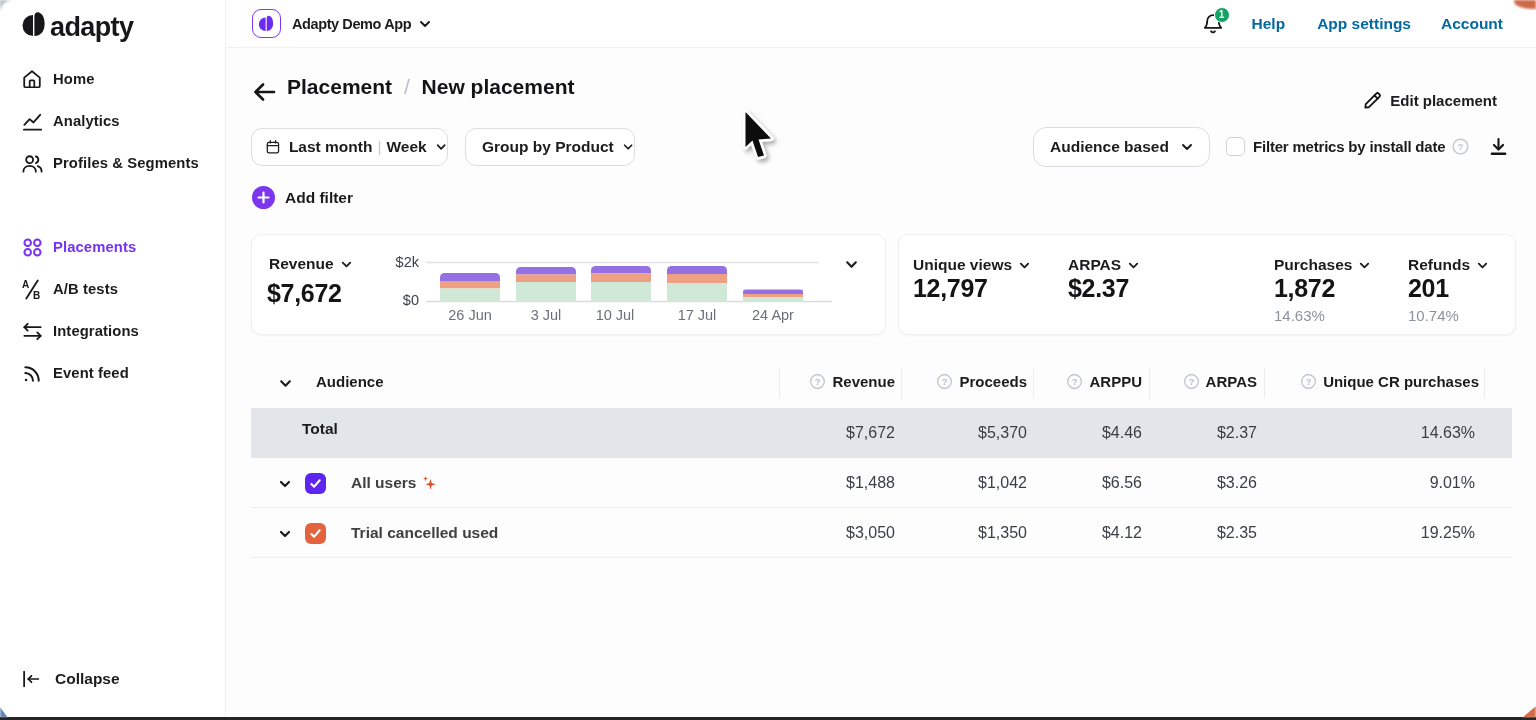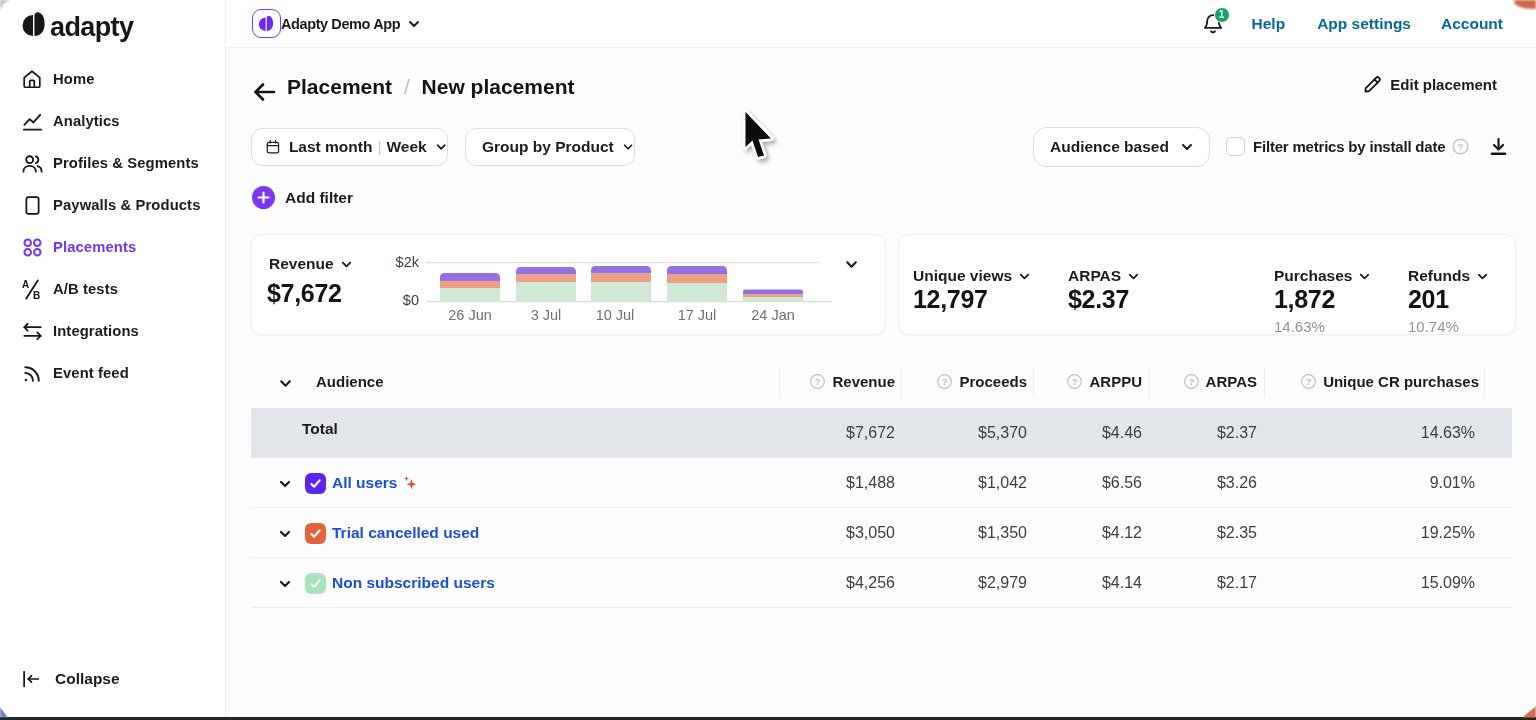--- a/index.html
+++ b/index.html
@@ -15,32 +15,32 @@
 .nav-item .ic { position:absolute; left:20px; width:24px; height:24px; display:flex; align-items:center; justify-content:center; }
 .nav-item .tx { position:absolute; left:53px; font-size:14.8px; font-weight:700; color:#1c1c1e; letter-spacing:0.1px; }
 .nav-item.active .tx { color:#7633f3; }
 #collapse { position:absolute; left:20px; top:668px; display:flex; align-items:center; }
 #collapse .tx { margin-left:13px; font-size:15.5px; font-weight:700; color:#1c1c1e; }
 
 
 #topbar { position:absolute; left:226px; top:0; width:1310px; height:48px; background:#fff; border-bottom:1px solid #f1f1f2; z-index:4; }
 #appsel { position:absolute; left:26px; top:9px; display:flex; align-items:center; }
 #appsel .appic { width:29px; height:29px; border:1.6px solid #7d3bf0; border-radius:9px; display:flex; align-items:center; justify-content:center; background:#fff; }
-#appsel .nm { margin-left:0; font-size:14.5px; font-weight:700; color:#1c1c1e; letter-spacing:-0.4px; }
+#appsel .nm { margin-left:11px; font-size:14.5px; font-weight:700; color:#1c1c1e; letter-spacing:-0.4px; }
 #topnav { position:absolute; right:0; top:0; height:47px; display:flex; align-items:center; }
 #topnav .lnk { font-size:15.5px; font-weight:700; color:#0369a1; }
 .bellwrap { position:relative; width:24px; height:24px; }
 .badge { position:absolute; right:-5px; top:-5px; width:16px; height:16px; background:#15a365; border-radius:50%; color:#fff; font-size:10px; font-weight:700; display:flex; align-items:center; justify-content:center; border:1.5px solid #fff; }
 
 
 #main { position:absolute; left:226px; top:47px; width:1310px; height:673px; }
 .backarrow { position:absolute; left:26px; top:33px; }
 #crumbs { position:absolute; left:61px; top:28px; font-size:21px; font-weight:700; color:#141416; }
 #crumbs .sep { color:#b9bec6; font-weight:400; padding:0 6px; }
-#editbtn { position:absolute; right:39px; top:28px; display:flex; align-items:center; font-size:15px; font-weight:700; color:#1c1c1e; }
+#editbtn { position:absolute; right:39px; top:44px; display:flex; align-items:center; font-size:15px; font-weight:700; color:#1c1c1e; }
 #editbtn svg { margin-right:8px; }
 
 
 .btn { position:absolute; height:38px; top:81px; white-space:nowrap; border:1px solid #dcdee1; border-radius:11px; background:#fff; display:flex; align-items:center; font-size:15.5px; font-weight:700; color:#1c1c1e; }
 #btn-date { left:25px; width:197px; padding-left:13px; }
 #btn-date .bar { color:#c6cad0; font-weight:400; padding:0 5px; }
 #btn-group { left:239px; width:170px; padding-left:16px; }
 .btn .chev { margin-left:8px; }
 #selectaud { position:absolute; left:807px; top:80px; white-space:nowrap; width:177px; height:40px; border:1px solid #d9dce0; border-radius:13px; background:#fff; display:flex; align-items:center; padding-left:16px; font-size:15.5px; font-weight:700; color:#1c1c1e; }
 #selectaud .chev { position:absolute; right:15px; }
@@ -56,39 +56,39 @@
 #card-chart { left:25px; width:635px; }
 #card-metrics { left:672px; width:618px; }
 #rev-label { position:absolute; left:17px; top:20px; display:flex; align-items:center; font-size:15.5px; font-weight:700; color:#1c1c1e; }
 #rev-label .chev { margin-left:6px; }
 #rev-val { position:absolute; left:15px; top:44px; font-size:25px; font-weight:700; color:#141416; letter-spacing:-0.3px; }
 #chart { position:absolute; left:160px; top:0; width:420px; height:101px; }
 .ylab { position:absolute; font-size:14.5px; color:#3c4149; text-align:right; width:40px; }
 .xlab { position:absolute; font-size:14.5px; color:#6a7077; top:72px; width:70px; text-align:center; white-space:nowrap; }
 #card-chev { position:absolute; right:26px; top:22px; }
 .metric { position:absolute; top:0; }
-.metric .lb { display:flex; align-items:center; white-space:nowrap; font-size:15.5px; font-weight:700; color:#1c1c1e; margin-top:32px; }
+.metric .lb { display:flex; align-items:center; white-space:nowrap; font-size:15.5px; font-weight:700; color:#1c1c1e; margin-top:21px; }
 .metric .lb .chev { margin-left:6px; }
 .metric .vl { font-size:25px; font-weight:700; color:#141416; margin-top:0px; letter-spacing:-0.3px; }
 .metric .sb { font-size:15px; color:#8d939b; margin-top:4px; }
 
 
 #tablewrap { position:absolute; left:25px; top:313px; width:1261px; }
 #thead { position:relative; height:48px; }
 #thead .audchev { position:absolute; left:27px; top:16px; }
 #thead .audlb { position:absolute; left:51px; top:13px; font-size:15px; font-weight:700; color:#1c1c1e;margin-left:14px; }
 .hcol { position:absolute; top:13px; display:flex; align-items:center; font-size:15px; font-weight:700; color:#1c1c1e; }
 .hcol svg { margin-right:6px; }
 .hsep { position:absolute; top:8px; height:30px; width:1px; background:#ececee; }
 .trow { position:relative; height:50px; border-bottom:1px solid #ededee; }
 .trow.total { background:#e2e6eb; border-bottom:none; }
 .trow .rname { position:absolute; left:51px; top:0; height:42px; display:flex; align-items:center; font-size:15.5px; font-weight:700; color:#1c1c1e; }
 .trow .rchev { position:absolute; left:27px; top:19px; }
 .trow .cbx { position:absolute; left:54px; top:14.5px; width:21px; height:21px; border-radius:6px; display:flex; align-items:center; justify-content:center; }
-.trow .rname2 { position:absolute; left:81px; top:0; height:50px; display:flex; align-items:center; font-size:15.5px; font-weight:700; color:#1d4ed8; }
+.trow .rname2 { position:absolute; left:100px; top:0; height:50px; display:flex; align-items:center; font-size:15.5px; font-weight:700; color:#404040; }
 .cell { position:absolute; top:0; height:50px; display:flex; align-items:center; justify-content:flex-end; font-size:16px; color:#3a3e45; }
 .c1 { right:617px; } .c2 { right:485px; } .c3 { right:370px; } .c4 { right:255px; } .c5 { right:37px; }
 
 
 #corner-tl { position:absolute; left:0; top:0; width:10px; height:10px; background:radial-gradient(circle at 10px 10px, transparent 9px, #aeb8bb 9px); filter:blur(1.2px); opacity:.9; z-index:9; }
 #blob-tr { position:absolute; right:0; top:0; width:22px; height:9px; background:#c7552f; border-radius:0 0 0 85%; filter:blur(1.3px); opacity:.88; z-index:9; }
 #bottombar { position:absolute; left:0; bottom:0; width:1536px; height:3px; background:#232527; z-index:9; }
 #blob-bl { position:absolute; left:0; bottom:2px; width:8px; height:11px; background:#4a6fa8; clip-path:polygon(0 0, 100% 100%, 0 100%); filter:blur(0.8px); opacity:.85; z-index:9; }
 #blob-br { position:absolute; right:0; bottom:2px; width:14px; height:12px; background:#cc5b35; clip-path:polygon(100% 0, 100% 100%, 0 100%); filter:blur(1px); opacity:.9; z-index:9; }
 #cursor { position:absolute; left:739px; top:103px; z-index:20; }
@@ -127,28 +127,20 @@
   <div class="nav-item" style="top:142px;">
     <span class="ic">
           <svg width="23" height="23" viewBox="0 0 24 24" fill="none" stroke="#17171a" stroke-width="1.9" stroke-linecap="round" stroke-linejoin="round">
             <circle cx="9" cy="8" r="3.6"></circle>
             <path d="M2.5 20.5c0-3.6 2.9-6 6.5-6s6.5 2.4 6.5 6"></path>
             <path d="M15.5 4.6a3.6 3.6 0 0 1 0 6.9"></path>
             <path d="M17.5 14.8c2.4.7 4 2.9 4 5.7"></path>
           </svg>
         </span>
     <span class="tx">Profiles &amp; Segments</span>
-  </div>
-  <div class="nav-item" style="top:184px;">
-    <span class="ic">
-          <svg width="21" height="21" viewBox="0 0 24 24" fill="none" stroke="#17171a" stroke-width="2" stroke-linejoin="round">
-            <rect x="5" y="2.5" width="14" height="19" rx="2.5"></rect>
-          </svg>
-        </span>
-    <span class="tx">Paywalls &amp; Products</span>
   </div>
   <div class="nav-item active" style="top:226px;">
     <span class="ic">
           <svg width="23" height="23" viewBox="0 0 24 24" fill="none" stroke="#7633f3" stroke-width="2.1">
             <circle cx="7" cy="7" r="3.4"></circle>
             <circle cx="17" cy="7" r="3.4"></circle>
             <circle cx="7" cy="17" r="3.4"></circle>
             <circle cx="17" cy="17" r="3.4"></circle>
           </svg>
         </span>
@@ -314,21 +306,21 @@
         <rect x="255" y="48" width="60" height="18.5" fill="#cfe9d6"></rect>
 
         <path d="M331 57 a2.5 2.5 0 0 1 2.5-2.5 h55 a2.5 2.5 0 0 1 2.5 2.5 V59 H331z" fill="#9570e3"></path>
         <rect x="331" y="59" width="60" height="3" fill="#eda084"></rect>
         <rect x="331" y="62" width="60" height="4.5" fill="#cfe9d6"></rect>
       </svg>
       <div class="xlab" style="left:23px;">26 Jun</div>
       <div class="xlab" style="left:99px;">3 Jul</div>
       <div class="xlab" style="left:168px;">10 Jul</div>
       <div class="xlab" style="left:250px;">17 Jul</div>
-      <div class="xlab" style="left:326px;">24 Jan</div>
+      <div class="xlab" style="left:326px;">24 Apr</div>
     </div>
     <svg id="card-chev" width="15" height="15" viewBox="0 0 14 14" fill="none" stroke="#1c1c1e" stroke-width="2" stroke-linecap="round" stroke-linejoin="round">
           <path d="M3 5 7 9l4-4"></path>
         </svg>
   </div>
 
   <div class="card" id="card-metrics">
     <div class="metric" style="left:14px;">
       <div class="lb">Unique views <svg class="chev" width="13" height="13" viewBox="0 0 14 14" fill="none" stroke="#1c1c1e" stroke-width="2" stroke-linecap="round" stroke-linejoin="round">
               <path d="M3 5 7 9l4-4"></path>
@@ -426,36 +418,20 @@
               <path d="M2.5 7.5 5.5 10.5 11.5 3.5"></path>
             </svg>
           </span>
       <span class="rname2">Trial cancelled used</span>
       <span class="cell c1">$3,050</span>
           <span class="cell c2">$1,350</span>
           <span class="cell c3">$4.12</span>
           <span class="cell c4">$2.35</span>
           <span class="cell c5">19.25%</span>
     </div>
-    <div class="trow">
-      <svg class="rchev" width="14" height="14" viewBox="0 0 14 14" fill="none" stroke="#1c1c1e" stroke-width="2.2" stroke-linecap="round" stroke-linejoin="round">
-            <path d="M3 5 7 9l4-4"></path>
-          </svg>
-      <span class="cbx" style="background:#a9e2bf;">
-            <svg width="13" height="13" viewBox="0 0 14 14" fill="none" stroke="#ffffffcc" stroke-width="2.2" stroke-linecap="round" stroke-linejoin="round">
-              <path d="M2.5 7.5 5.5 10.5 11.5 3.5"></path>
-            </svg>
-          </span>
-      <span class="rname2">Non subscribed users</span>
-      <span class="cell c1">$4,256</span>
-          <span class="cell c2">$2,979</span>
-          <span class="cell c3">$4.14</span>
-          <span class="cell c4">$2.17</span>
-          <span class="cell c5">15.09%</span>
-    </div>
   </div>
 </div>
 
 <svg id="cursor" width="46" height="66" viewBox="0 0 46 66">
   <defs>
         <filter id="cshadow" x="-30%" y="-30%" width="180%" height="180%">
           <feDropShadow dx="2.5" dy="3" stdDeviation="2.2" flood-color="#000" flood-opacity="0.32"></feDropShadow>
         </filter>
       </defs>
   <path d="M6.5 9 L6.5 44 L13.5 37.5 L19 54 L25 52.5 L19.5 36.5 L32 35.5 Z" fill="#0b0b0b" stroke="#ffffff" stroke-width="5" stroke-linejoin="round" paint-order="stroke" filter="url(#cshadow)"></path>

